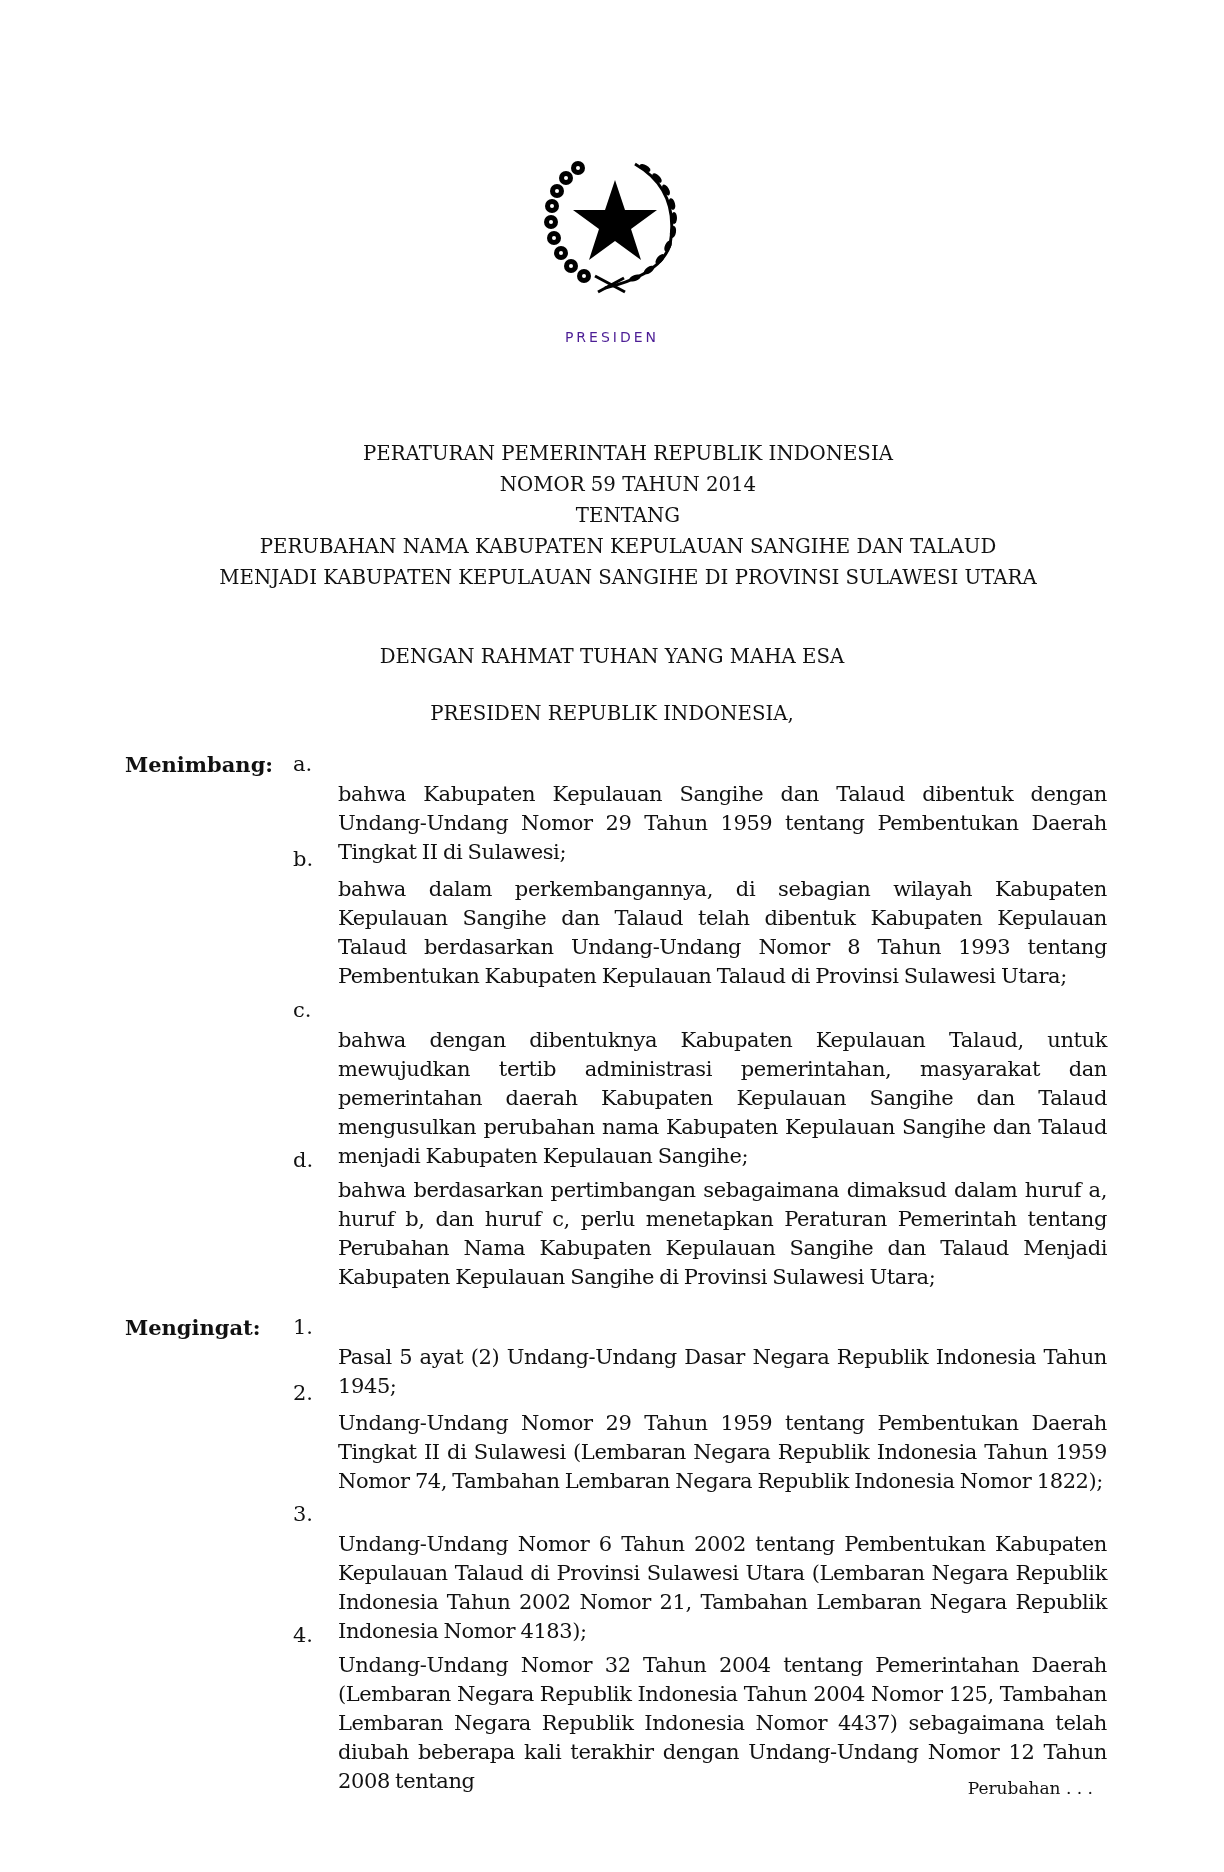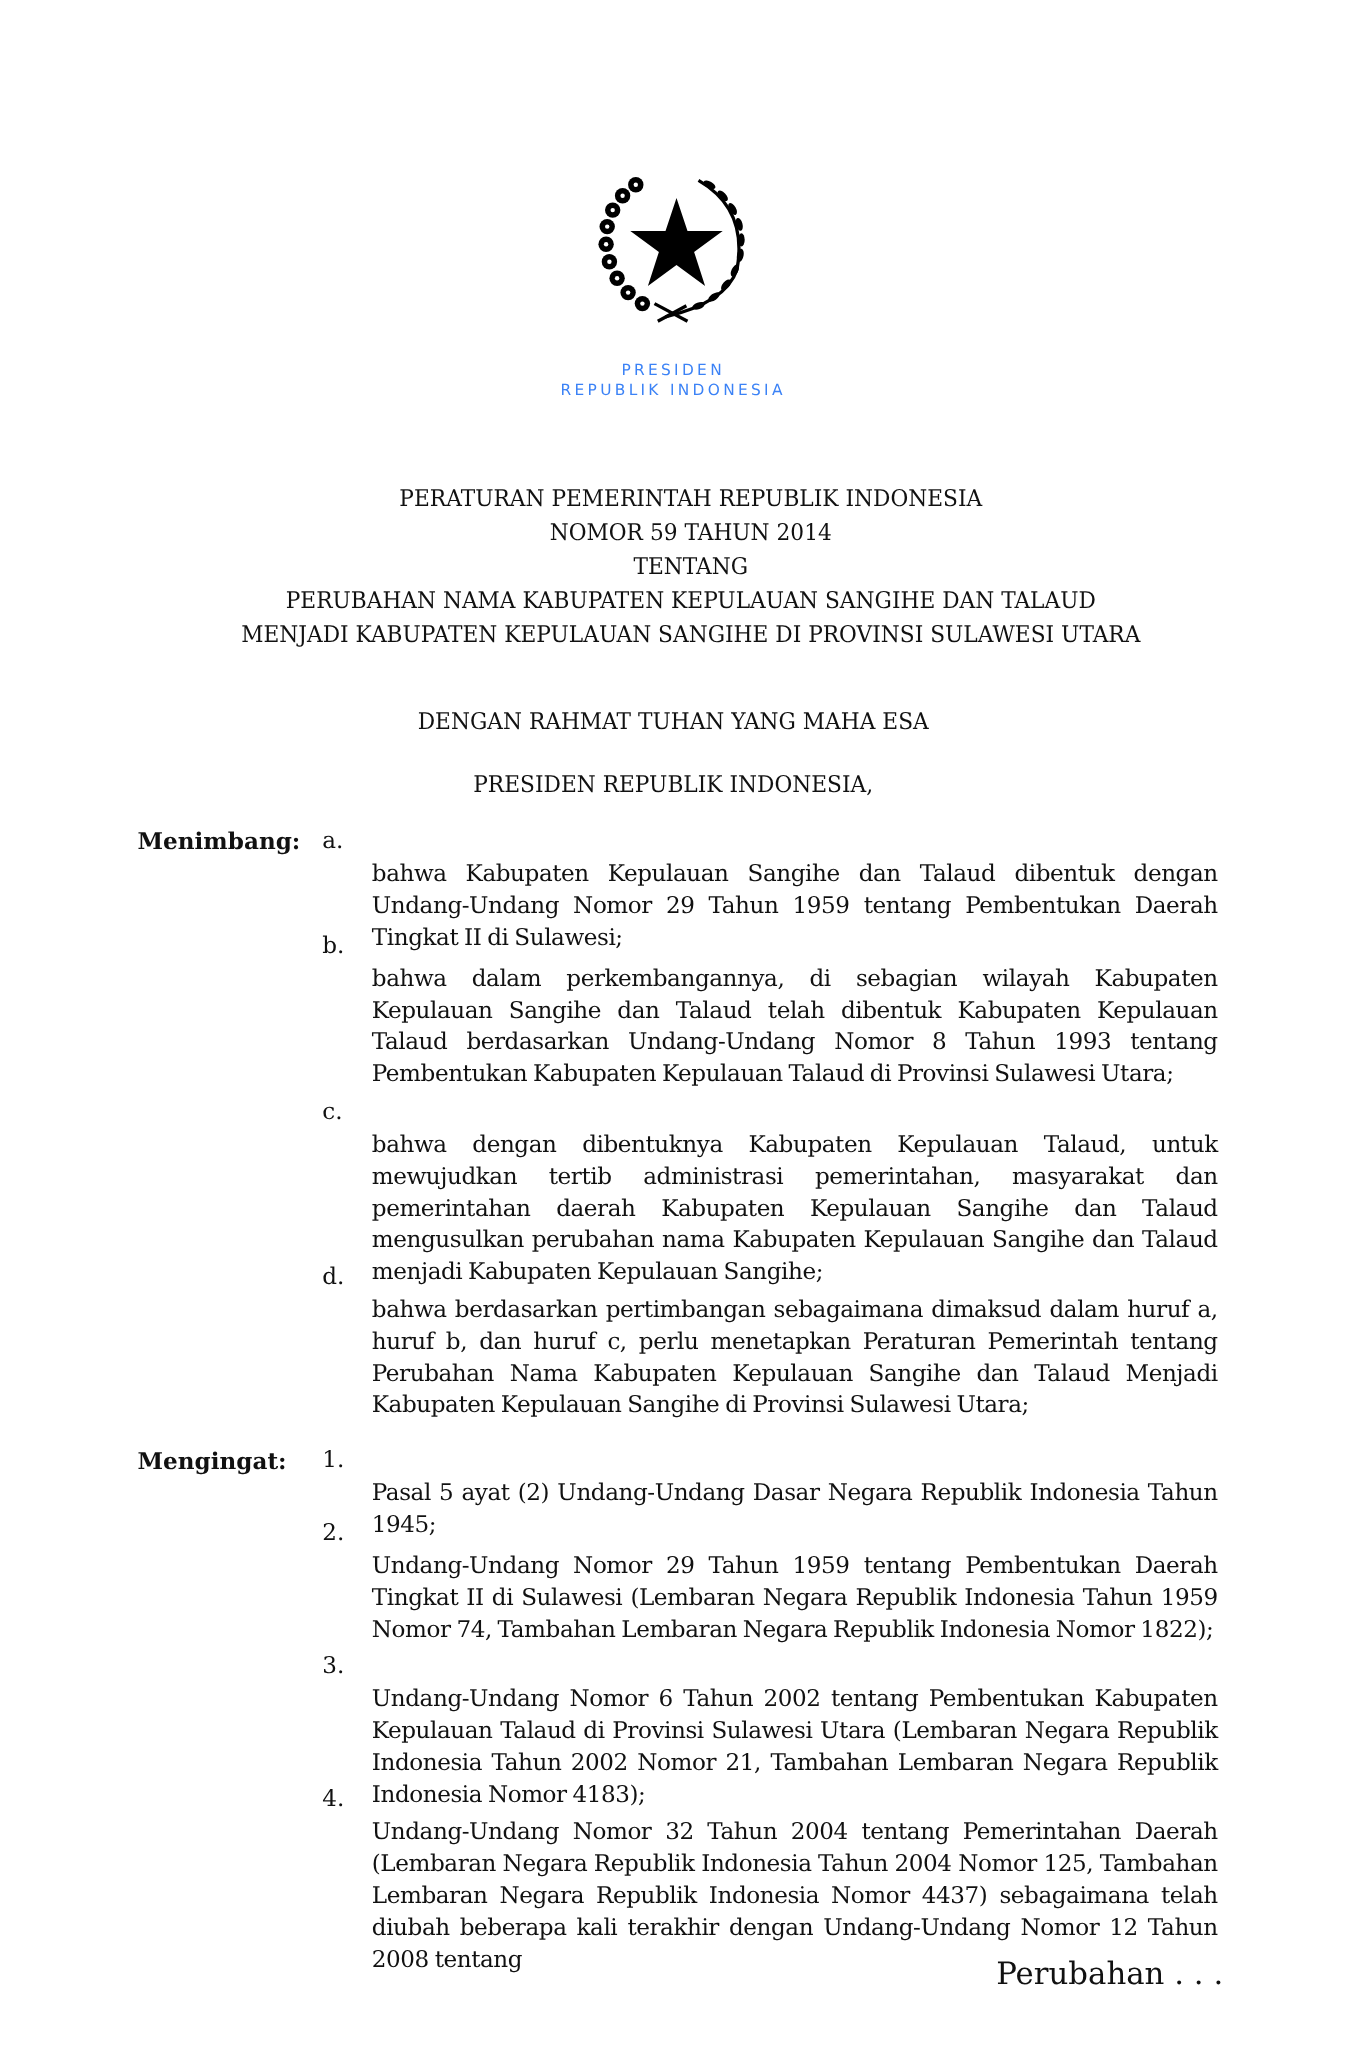--- a/index.html
+++ b/index.html
@@ -7,21 +7,21 @@
     width: 1224px; height: 1872px; position: relative; overflow: hidden;
     font-family: "DejaVu Serif", "Liberation Serif", serif;
     color: #111111;
   }
   .page { position: absolute; left: 0; top: 0; width: 1224px; height: 1872px; }
 
   .emblem { position: absolute; left: 540px; top: 150px; width: 150px; height: 150px; }
   .header-label {
     position: absolute; left: 0; width: 1224px; text-align: center;
     font-family: "DejaVu Sans", "Liberation Sans", sans-serif;
-    font-size: 14px; letter-spacing: 3px; color: #3b82f6;
+    font-size: 14px; letter-spacing: 3px; color: #4c1d95;
   }
   .hl1 { top: 329px; }
   .hl2 { top: 347px; }
 
   .title-block { position: absolute; left: 16px; top: 438px; width: 1224px; text-align: center; }
   .title-line {
     font-size: 21px; line-height: 31px; letter-spacing: 0px;
     transform: scaleX(0.94); transform-origin: center;
     white-space: nowrap;
   }
@@ -43,21 +43,21 @@
   }
   .item-text {
     position: absolute; left: 45px; top: 0; width: 769px;
     font-size: 21px; line-height: 29px; text-align: justify;
     letter-spacing: -0.4px; word-spacing: -1px; margin-top: 30px;
   }
   .menimbang { top: 750px; }
   .mengingat { top: 1313px; }
 
   .footer-next {
-    position: absolute; right: 112px; top: 1778px; font-size: 28px;
+    position: absolute; right: 131px; top: 1778px; font-size: 17px;
   }
 </style>
 </head>
 <body>
 
 <div class="page">
 
   <div class="emblem">
     <svg width="150" height="150" viewBox="0 0 150 150">
 
@@ -98,21 +98,20 @@
         <ellipse cx="120" cy="109" rx="6" ry="3" transform="rotate(130 120 109)"></ellipse>
         <ellipse cx="109" cy="120" rx="6" ry="3" transform="rotate(145 109 120)"></ellipse>
         <ellipse cx="95" cy="128" rx="6" ry="3" transform="rotate(160 95 128)"></ellipse>
       </g>
 
       <line x1="55" y1="126" x2="85" y2="142" stroke="#000" stroke-width="3"></line>
       <line x1="58" y1="142" x2="84" y2="128" stroke="#000" stroke-width="3"></line>
     </svg>
   </div>
   <div class="header-label hl1">PRESIDEN</div>
-  <div class="header-label hl2">REPUBLIK INDONESIA</div>
 
   <div class="title-block">
     <div class="title-line">PERATURAN PEMERINTAH REPUBLIK INDONESIA</div>
     <div class="title-line">NOMOR 59 TAHUN 2014</div>
     <div class="title-line">TENTANG</div>
     <div class="title-line">PERUBAHAN NAMA KABUPATEN KEPULAUAN SANGIHE DAN TALAUD</div>
     <div class="title-line">MENJADI KABUPATEN KEPULAUAN SANGIHE DI PROVINSI SULAWESI UTARA</div>
   </div>
 
   <div class="center-line cl1">DENGAN RAHMAT TUHAN YANG MAHA ESA</div>

